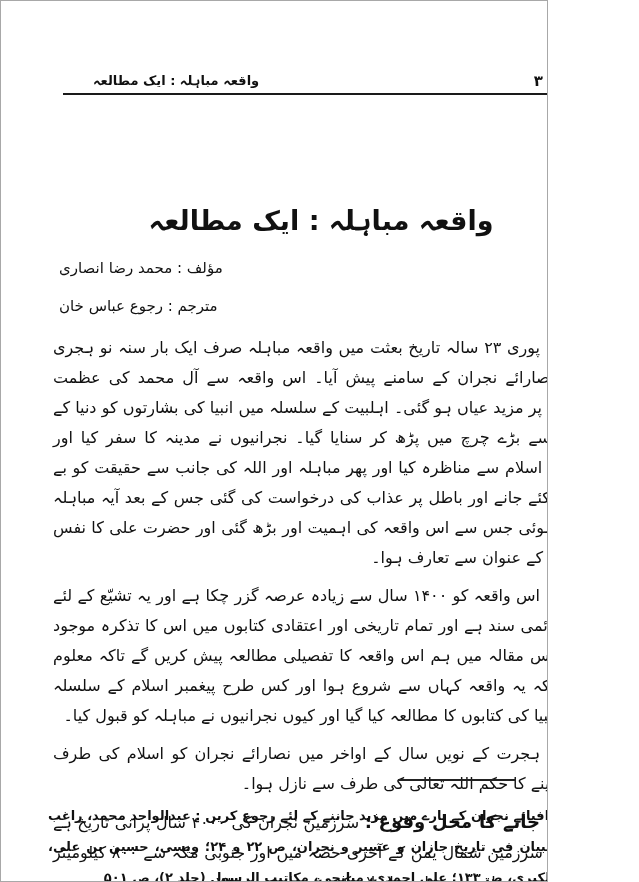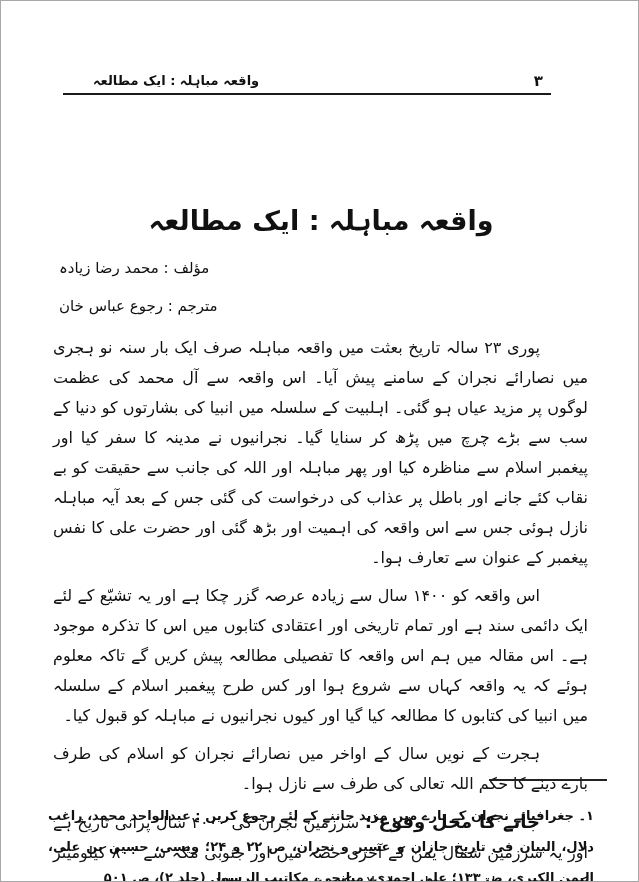--- a/index.html
+++ b/index.html
@@ -2,21 +2,21 @@
 <html lang="ur"><head>
 <meta charset="utf-8">
 <style>
   html, body {
     margin: 0;
     padding: 0;
     background: #ffffff;
   }
   .page {
     position: relative;
-    width: 639px;
+    width: 548px;
     height: 882px;
     background: #ffffff;
     border: 1px solid #a8a8a8;
     box-sizing: border-box;
     overflow: hidden;
     font-family: "DejaVu Sans", sans-serif;
     color: #111111;
   }
   
   .header {
@@ -122,21 +122,21 @@
 <div class="page">
 
   <div class="header">
     <span class="running-title">واقعہ مباہلہ : ایک مطالعہ</span>
     <span class="page-number">۳</span>
   </div>
 
   <h1 class="main-title">واقعہ مباہلہ : ایک مطالعہ</h1>
 
   <div class="bylines">
-    <div>مؤلف : محمد رضا زیادہ</div>
+    <div>مؤلف : محمد رضا انصاری</div>
     <div>مترجم : رجوع عباس خان</div>
   </div>
 
   <div class="body-text">
     <p>پوری ۲۳ سالہ تاریخ بعثت میں واقعہ مباہلہ صرف ایک بار سنہ نو ہجری میں نصارائے نجران کے سامنے پیش آیا۔ اس واقعہ سے آل محمد کی عظمت لوگوں پر مزید عیاں ہو گئی۔ اہلبیت کے سلسلہ میں انبیا کی بشارتوں کو دنیا کے سب سے بڑے چرچ میں پڑھ کر سنایا گیا۔ نجرانیوں نے مدینہ کا سفر کیا اور پیغمبر اسلام سے مناظرہ کیا اور پھر مباہلہ اور اللہ کی جانب سے حقیقت کو بے نقاب کئے جانے اور باطل پر عذاب کی درخواست کی گئی جس کے بعد آیہ مباہلہ نازل ہوئی جس سے اس واقعہ کی اہمیت اور بڑھ گئی اور حضرت علی کا نفس پیغمبر کے عنوان سے تعارف ہوا۔</p>
     <p>اس واقعہ کو ۱۴۰۰ سال سے زیادہ عرصہ گزر چکا ہے اور یہ تشیّع کے لئے ایک دائمی سند ہے اور تمام تاریخی اور اعتقادی کتابوں میں اس کا تذکرہ موجود ہے۔ اس مقالہ میں ہم اس واقعہ کا تفصیلی مطالعہ پیش کریں گے تاکہ معلوم ہوئے کہ یہ واقعہ کہاں سے شروع ہوا اور کس طرح پیغمبر اسلام کے سلسلہ میں انبیا کی کتابوں کا مطالعہ کیا گیا اور کیوں نجرانیوں نے مباہلہ کو قبول کیا۔</p>
     <p>ہجرت کے نویں سال کے اواخر میں نصارائے نجران کو اسلام کی طرف بارے دینے کا حکم اللہ تعالی کی طرف سے نازل ہوا۔</p>
     <p><span class="section-heading">جانے کا محل وقوع</span><sup class="footnote-marker">۱</sup><span class="section-heading">:</span> <span>سرزمین نجران کی ۴۰۰۰ سال پرانی تاریخ ہے اور یہ سرزمین شمال یمن کے آخری حصہ میں اور جنوبی مکہ سے ۸۰۰ کیلومیٹر کی دوری پر واقع ہے۔ ظہور اسلام کے وقت اس میں ۷۳</span></p>
   </div>
 

